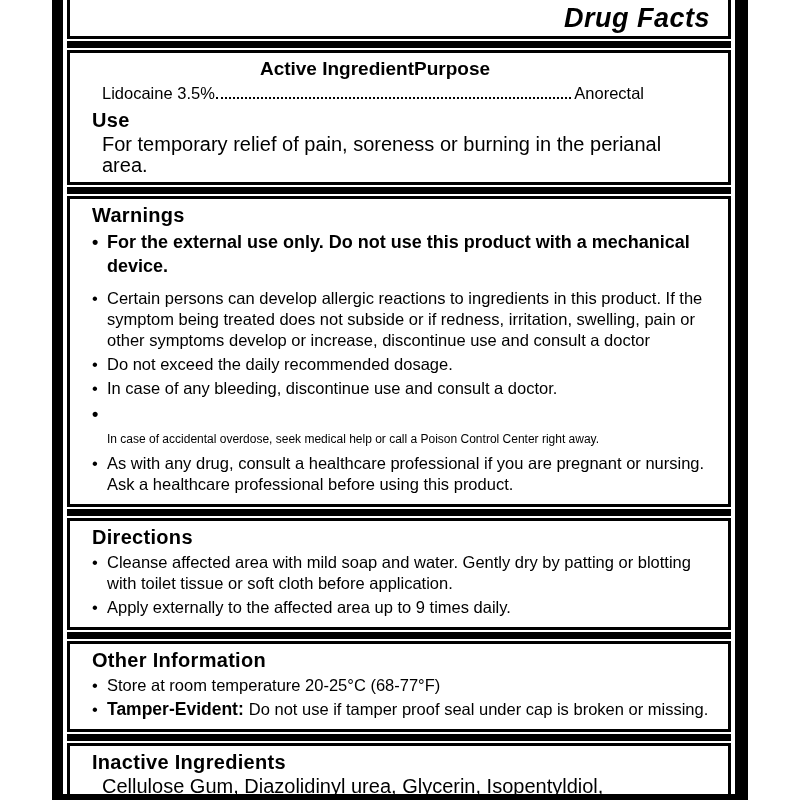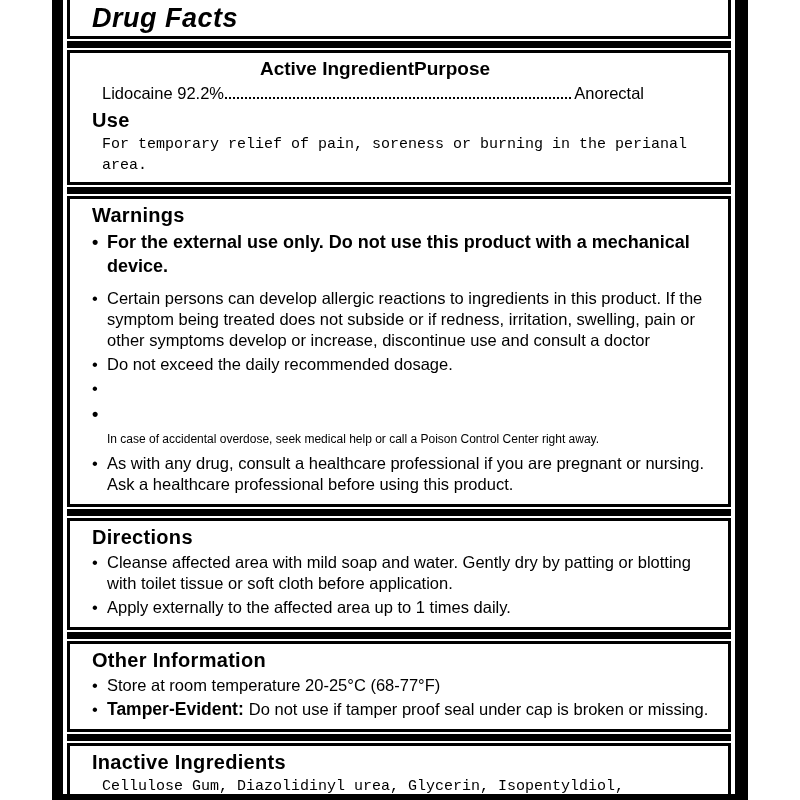--- a/index.html
+++ b/index.html
@@ -39,20 +39,21 @@
     border-bottom: none;
     flex: 1;
   }
   .title {
     font-size: 27px;
     font-weight: bold;
     font-style: italic;
     line-height: 31px;
     margin: 0;
     letter-spacing: 0.5px;
+    text-align: right;
   }
   .h2 {
     font-size: 20px;
     font-weight: bold;
     margin: 2px 0 2px;
     line-height: 24px;
     letter-spacing: 0.3px;
   }
   .cols-head {
     display: flex;
@@ -69,24 +70,23 @@
     line-height: 22px;
     padding: 1px 66px 2px 10px;
   }
   .dots {
     flex: 1;
     border-bottom: 2.5px dotted #000;
     margin: 0 3px 4px 1px;
     min-width: 30px;
   }
   .body-text {
-    font-size: 15px;
+    font-size: 20px;
     line-height: 21px;
     padding-left: 10px;
-    font-family: Liberation Mono, monospace;
   }
   .li {
     display: flex;
     margin: 3px 0;
     font-size: 16.5px;
     line-height: 21px;
   }
   .li .bu { flex: none; width: 15px; }
   .li.b {
     font-weight: bold;
@@ -111,21 +111,21 @@
   </section>
 
   <div class="sep"></div>
 
   <section class="box">
     <div class="cols-head">
       <span>Active Ingredient</span>
       <span>Purpose</span>
     </div>
     <div class="leader-row">
-      <span>Lidocaine 92.2%</span>
+      <span>Lidocaine 3.5%</span>
       <span class="dots"></span>
       <span>Anorectal</span>
     </div>
     <h2 class="h2">Use</h2>
     <div class="body-text">For temporary relief of pain, soreness or burning in the perianal area.</div>
   </section>
 
   <div class="sep"></div>
 
   <section class="box">
@@ -141,20 +141,21 @@
       <span>Certain persons can develop allergic reactions to ingredients in this product. If the symptom being treated does not subside or if redness, irritation, swelling, pain or other symptoms develop or increase, discontinue use and consult a doctor</span>
     </div>
 
     <div class="li">
       <span class="bu">•</span>
       <span>Do not exceed the daily recommended dosage.</span>
     </div>
 
     <div class="li">
       <span class="bu">•</span>
+      <span>In case of any bleeding, discontinue use and consult a doctor.</span>
     </div>
 
     <div class="li b">
       <span class="bu">•</span>
     </div>
     <div class="cont">In case of accidental overdose, seek medical help or call a Poison Control Center right away.</div>
 
     <div class="li">
       <span class="bu">•</span>
       <span>As with any drug, consult a healthcare professional if you are pregnant or nursing. Ask a healthcare professional before using this product.</span>
@@ -166,21 +167,21 @@
   <section class="box">
     <h2 class="h2">Directions</h2>
 
     <div class="li">
       <span class="bu">•</span>
       <span>Cleanse affected area with mild soap and water. Gently dry by patting or blotting with toilet tissue or soft cloth before application.</span>
     </div>
 
     <div class="li">
       <span class="bu">•</span>
-      <span>Apply externally to the affected area up to 1 times daily.</span>
+      <span>Apply externally to the affected area up to 9 times daily.</span>
     </div>
   </section>
 
   <div class="sep"></div>
 
   <section class="box">
     <h2 class="h2">Other Information</h2>
 
     <div class="li">
       <span class="bu">•</span>

